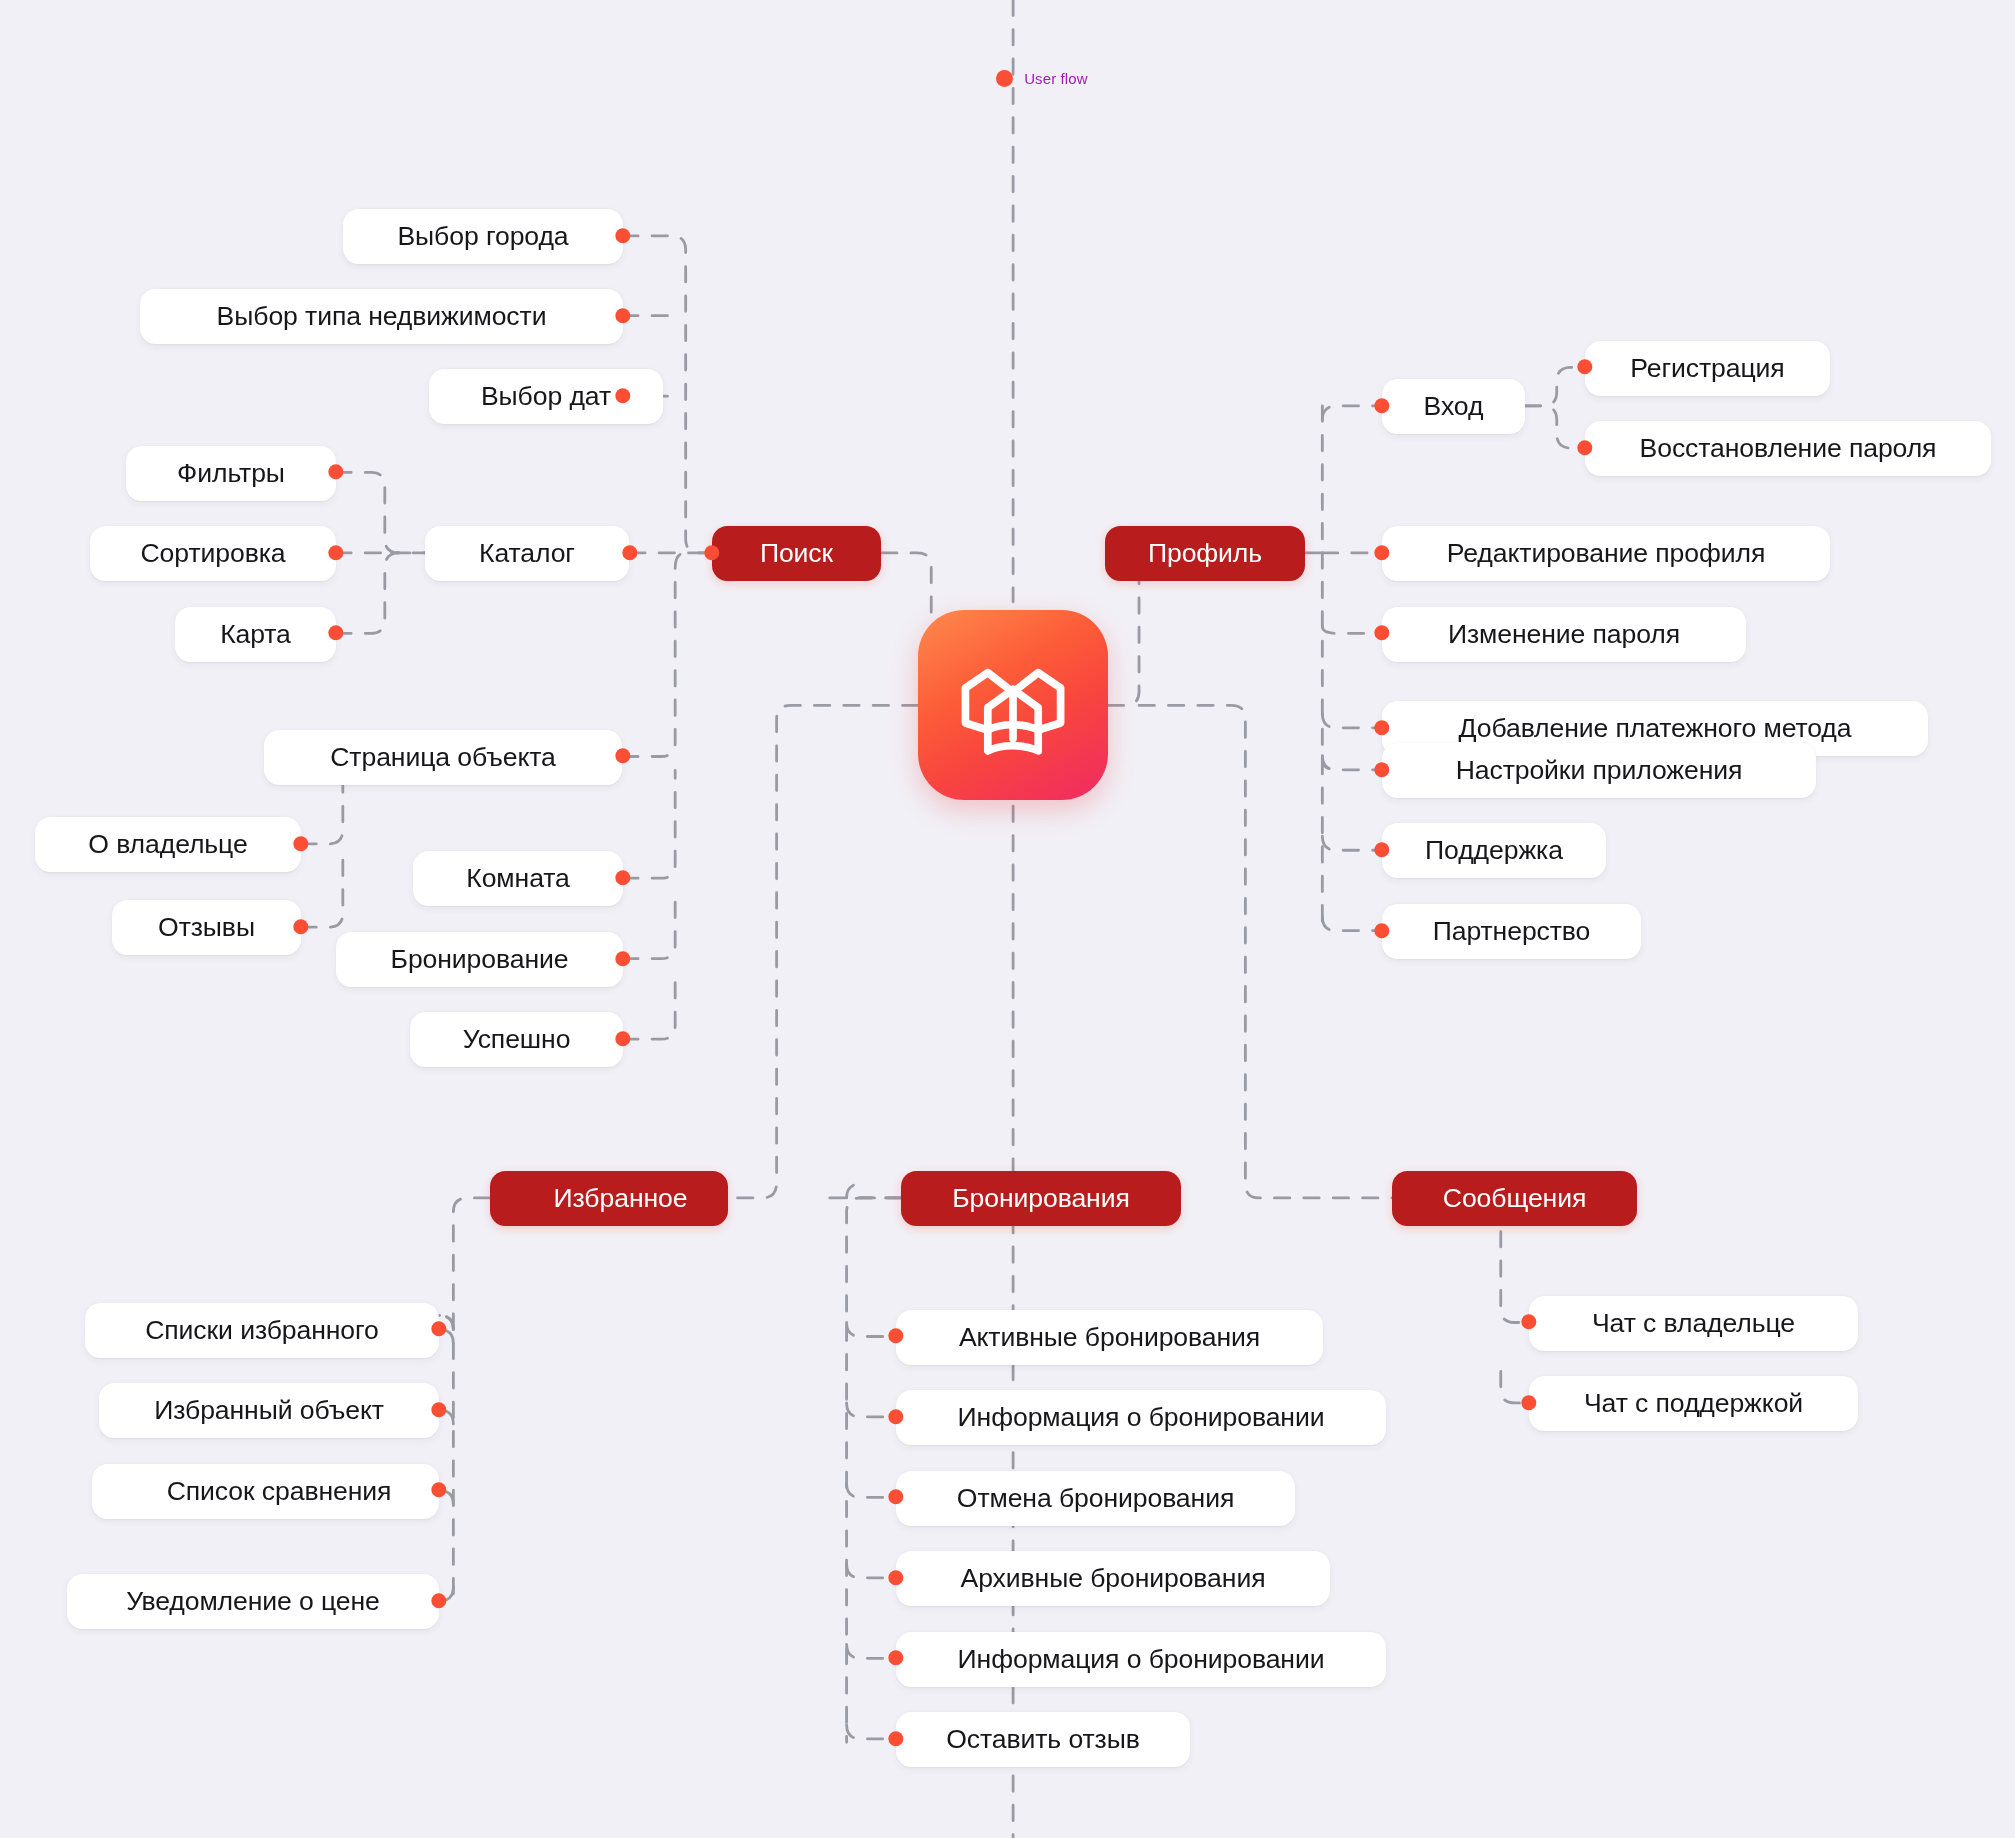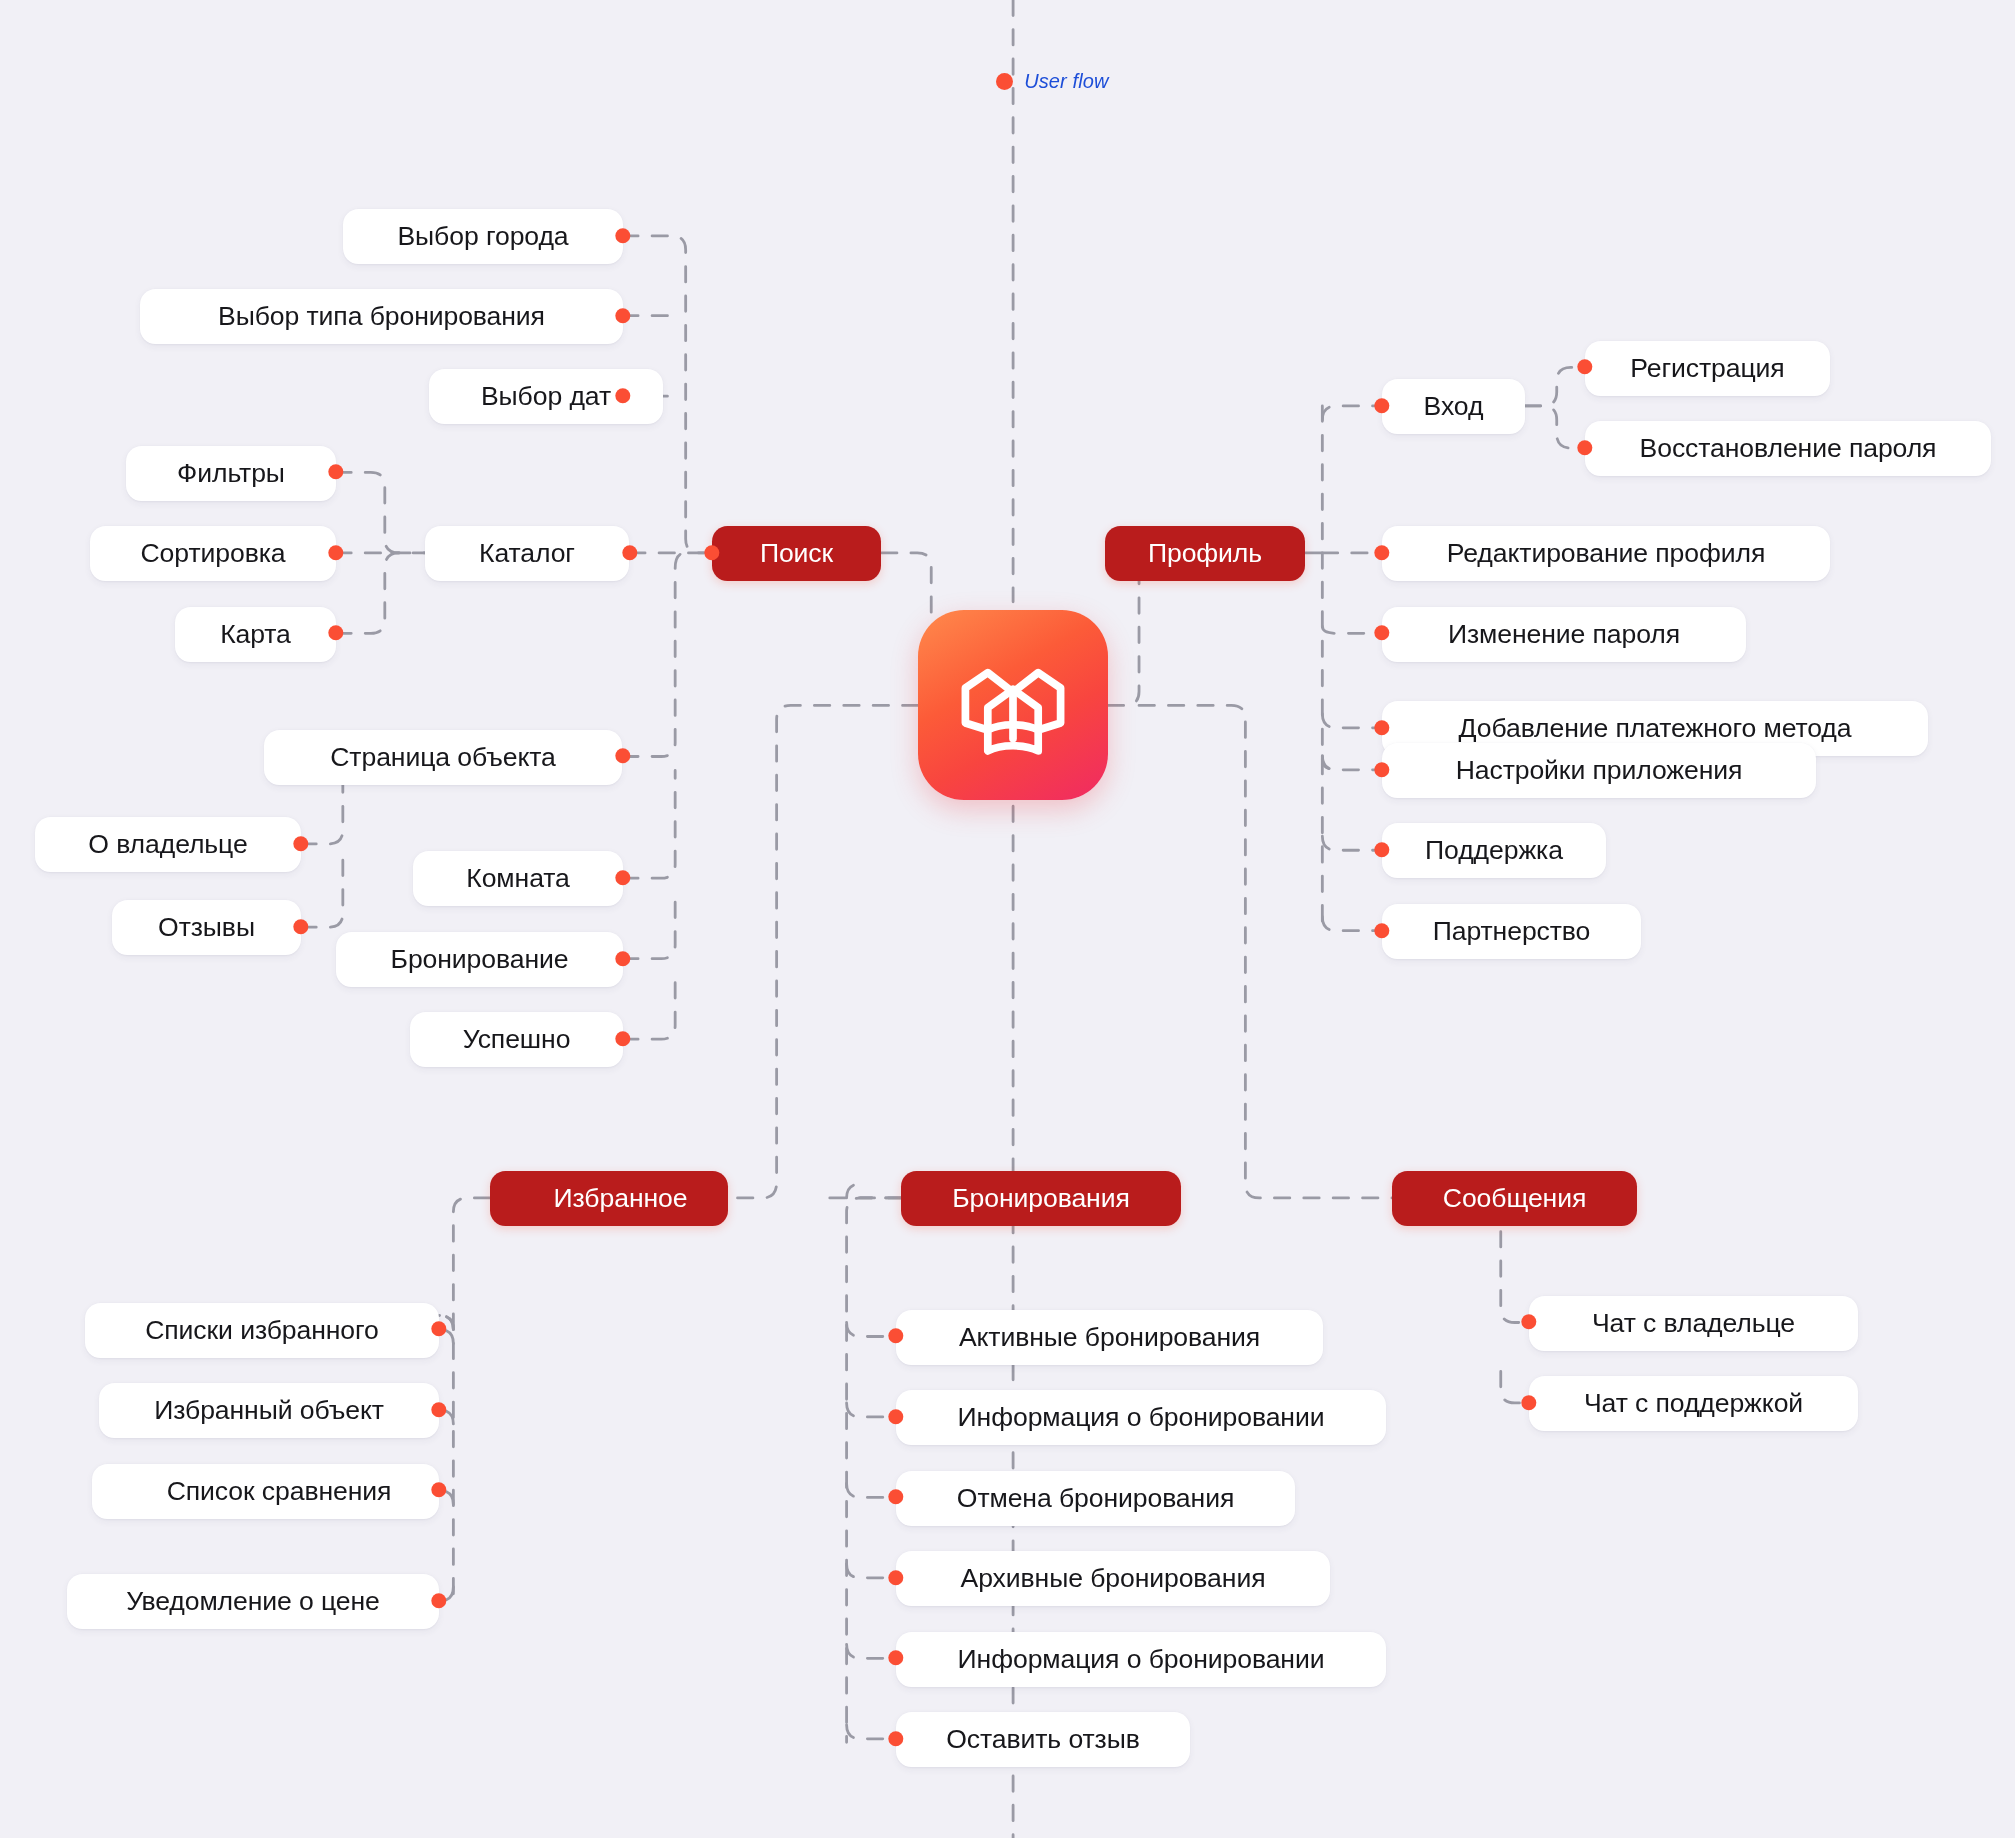--- a/index.html
+++ b/index.html
@@ -60,24 +60,23 @@
     gap: 11.2px;
     z-index: 5;
   }
   #legend .legend-dot {
     width: 17px; height: 17px;
     border-radius: 50%;
     background: #FB4E34;
     flex: none;
   }
   #legend .legend-label {
-    font-size: 20px;
-    color: #1d4ed8;
+    font-size: 15px;
+    color: #a21caf;
     letter-spacing: 0.1px;
-    font-style: italic;
   }
   
   #logo {
     position: absolute;
     left: 918px; top: 610px;
     width: 190px; height: 190px;
     border-radius: 46px;
     background: linear-gradient(150deg, #FF8A4C 0%, #FC5B38 38%, #F8453F 62%, #F02A63 100%);
     box-shadow: 0 9.8px 26.6px rgba(240,60,70,0.26);
     z-index: 6;
@@ -206,21 +205,21 @@
     <span>Поиск</span>
   </div>
   <div class="dot" style="left:712px; top:553px;"></div>
 
   <div class="node" style="left:343px; top:209px; width:280px;">
     <span>Выбор города</span>
   </div>
   <div class="dot" style="left:623px; top:236px;"></div>
 
   <div class="node" style="left:140px; top:289px; width:483px;">
-    <span>Выбор типа бронирования</span>
+    <span>Выбор типа недвижимости</span>
   </div>
   <div class="dot" style="left:623px; top:316px;"></div>
 
   <div class="node" style="left:389px; top:369px; width:234px;margin-left:40px;">
     <span>Выбор дат</span>
   </div>
   <div class="dot" style="left:623px; top:396px;"></div>
 
   <div class="node" style="left:425px; top:526px; width:204px;">
     <span>Каталог</span>

